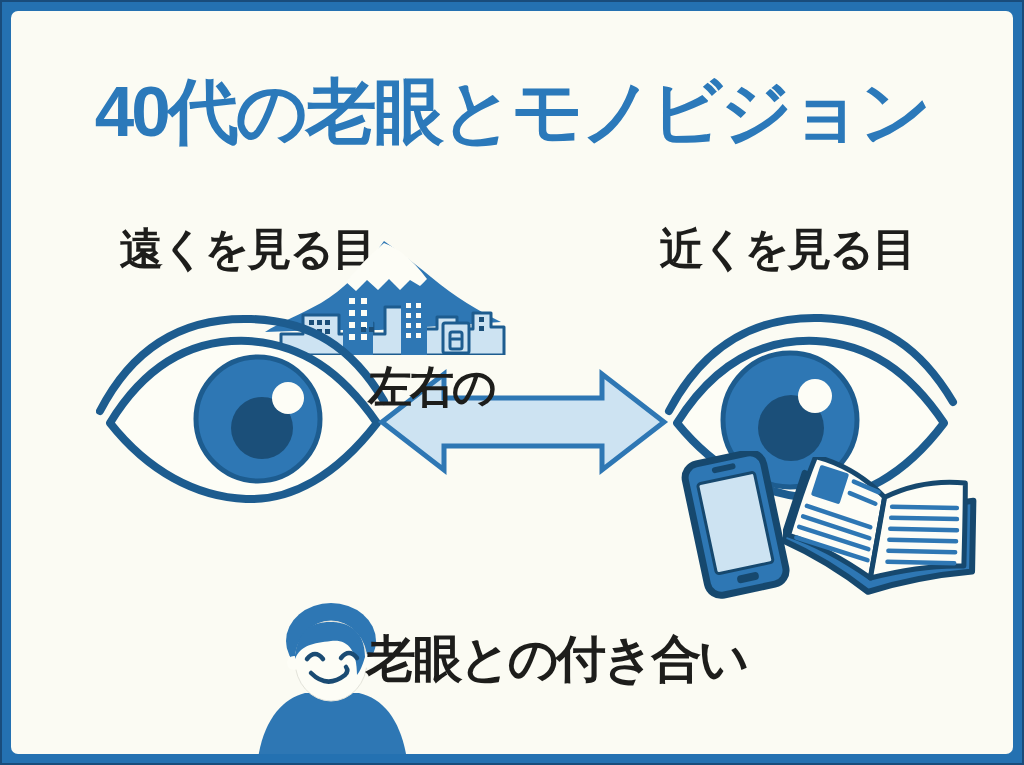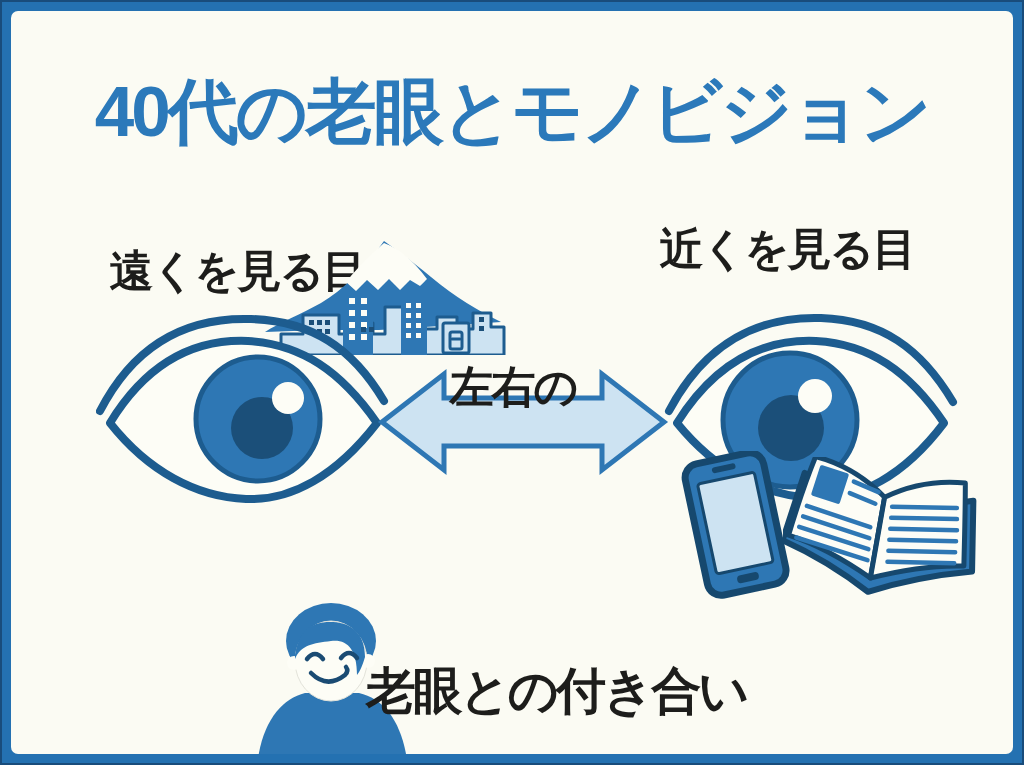--- a/index.html
+++ b/index.html
@@ -25,32 +25,32 @@
     text-align:center;
     font-size:71px;font-weight:800;letter-spacing:-3px;
     color:var(--title,#2b79ba);
     line-height:1.15;
   }
   .eyelabel{
     top:209px;width:300px;text-align:center;
     font-size:44px;font-weight:800;letter-spacing:-2px;
     color:var(--ink,#1d1d1b);white-space:nowrap;
   }
-  .far{left:76px;margin-top:22px;}
+  .far{left:86px;}
   .near{left:626px;text-align:center;}
   .arrow-caption{
     left:357px;top:353px;width:290px;
-    display:flex;flex-direction:column;
+    display:flex;flex-direction:row;
     font-size:44px;font-weight:800;letter-spacing:-2px;line-height:1.06;
     color:var(--ink,#1d1d1b);text-align:center;z-index:6;white-space:nowrap;
   }
   .footer-caption{
     left:335px;top:615px;width:420px;text-align:center;
     font-size:50px;font-weight:800;letter-spacing:-3px;
-    color:var(--ink,#1d1d1b);white-space:nowrap;z-index:4;margin-top:32px;
+    color:var(--ink,#1d1d1b);white-space:nowrap;z-index:4;
   }
   
   .ln{stroke:var(--line,#1d5c8f);fill:none;stroke-linecap:round;}
   .f-mid{fill:var(--mid,#2e77b4);}
   .f-dark{fill:var(--dark,#1b4f79);}
   .f-light{fill:var(--light,#cde3f2);}
   .f-paper{fill:var(--paper,#fdfdf6);}
   svg{display:block;}
 </style>
 </head>

